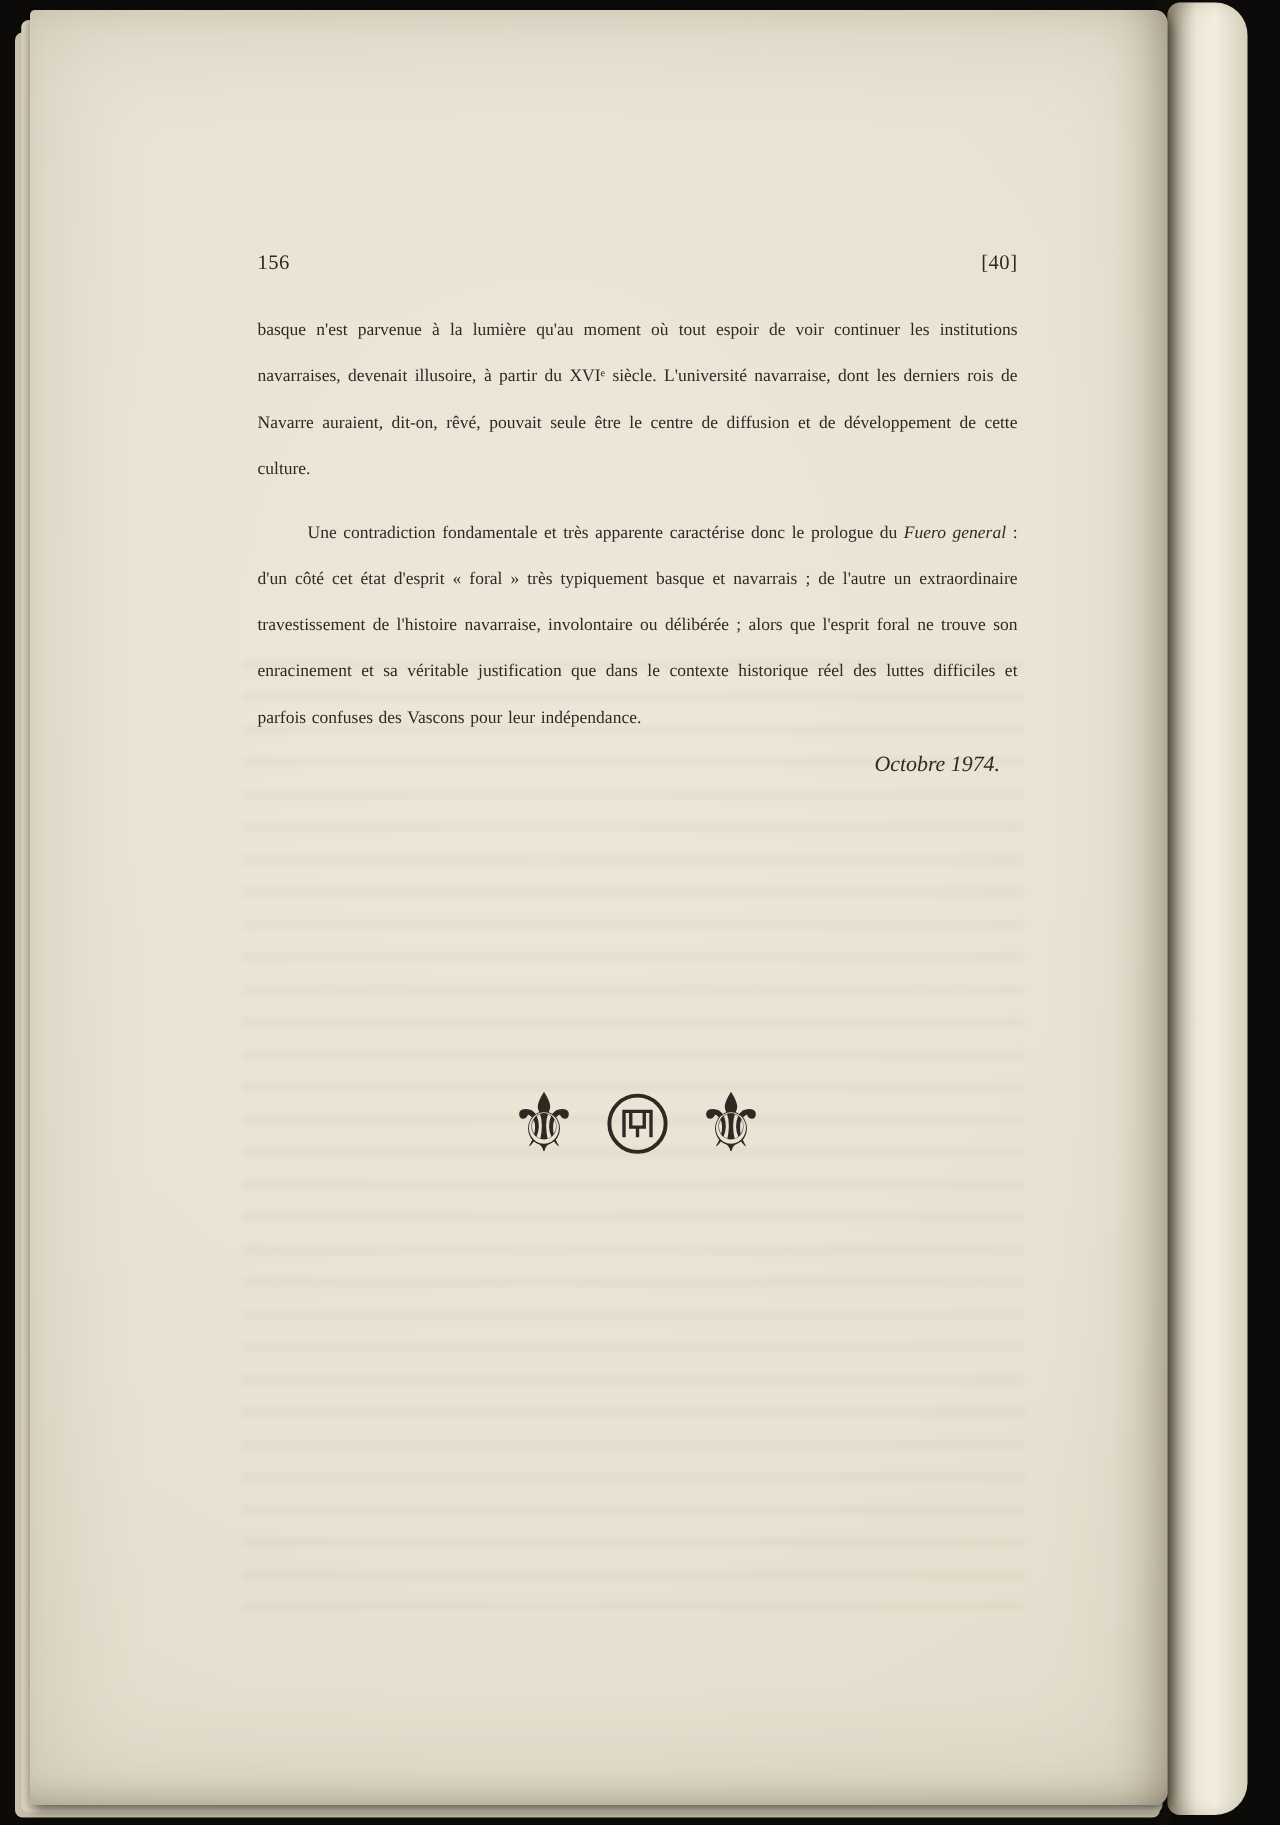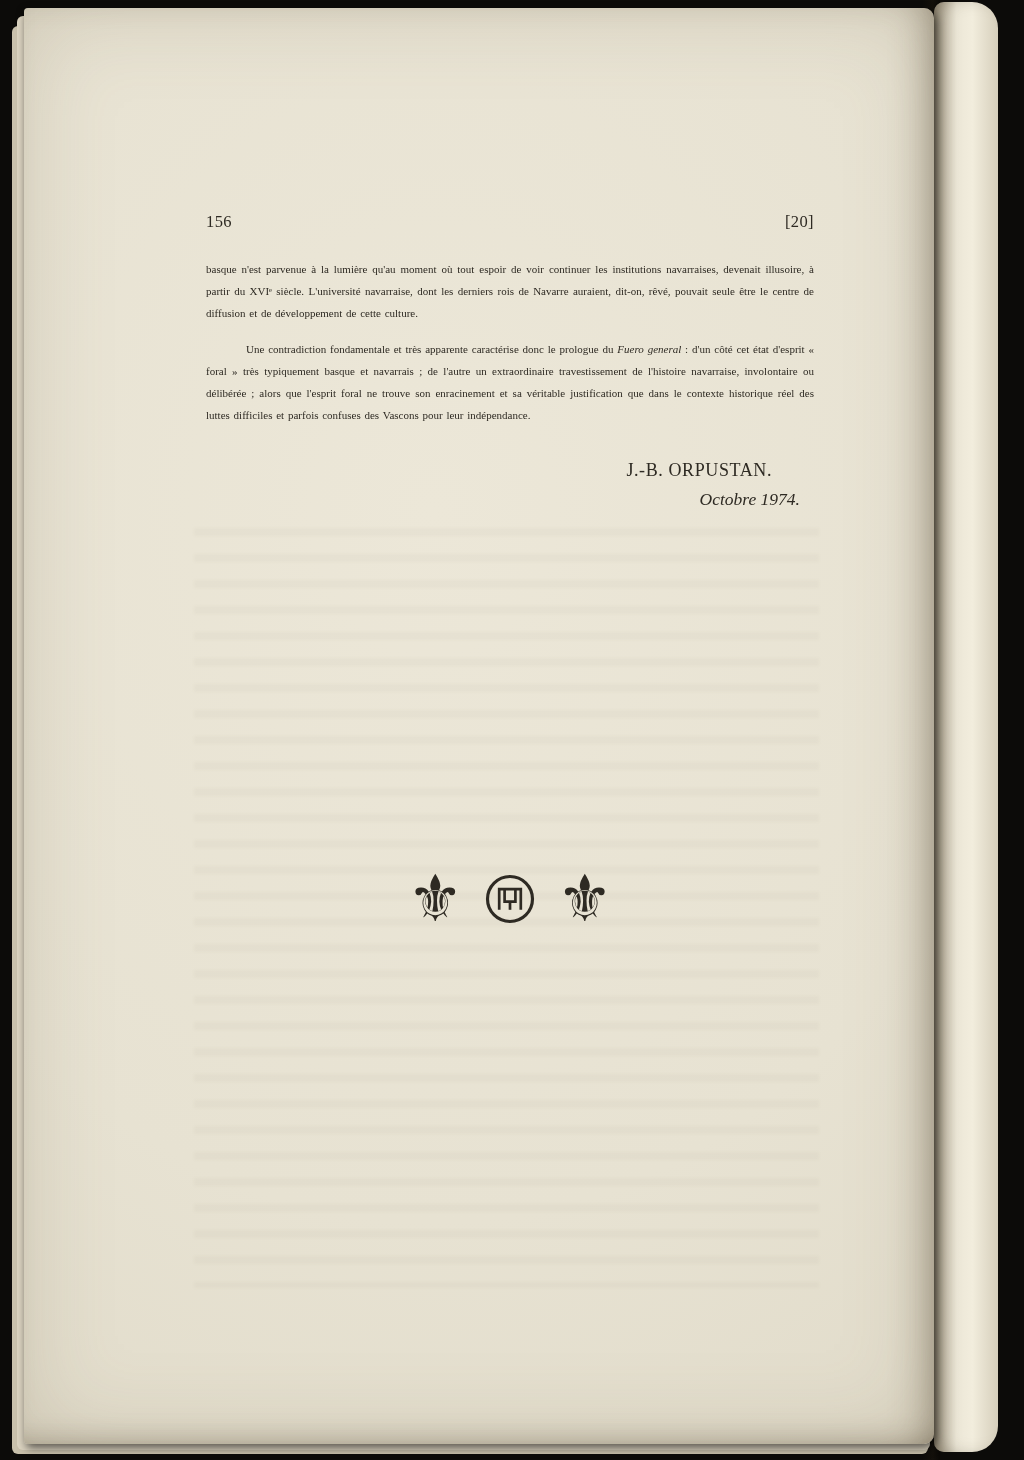--- a/index.html
+++ b/index.html
@@ -58,25 +58,24 @@
   }
 
   .text-block{
     position:absolute;left:182px;top:192px;width:608px;
     color:#2e2a23;
   }
   .running-head{
     display:flex;justify-content:space-between;align-items:baseline;
     font-size:16.5px;letter-spacing:.4px;
     margin-bottom:26px;
-    margin-top:12px;
   }
   .running-head .title{letter-spacing:1px;}
   .body-par{
-    font-size:11px;line-height:22px;text-align:justify;
+    font-size:14px;line-height:37px;text-align:justify;
     margin:0;
     word-spacing:1px;
   }
   .body-par + .body-par{text-indent:40px;margin-top:14px;}
   .italic{font-style:italic;}
 
   .signature{
     margin-top:34px;text-align:right;padding-right:42px;
     font-size:18px;letter-spacing:.6px;
   }
@@ -109,28 +108,27 @@
   <div class="under-page-1"></div>
 
   <div class="page">
 
     <div class="ghost"></div>
 
     <div class="text-block">
 
       <div class="running-head">
         <span>156</span>
-        <span>[20]</span>
+        <span>[40]</span>
       </div>
 
       <p class="body-par">basque n'est parvenue à la lumière qu'au moment où tout espoir de voir continuer les institutions navarraises, devenait illusoire, à partir du XVIᵉ siècle. L'université navarraise, dont les derniers rois de Navarre auraient, dit-on, rêvé, pouvait seule être le centre de diffusion et de développement de cette culture.</p>
 
       <p class="body-par"><span>Une contradiction fondamentale et très apparente caractérise donc le prologue du </span><span class="italic">Fuero general</span><span> : d'un côté cet état d'esprit « foral » très typiquement basque et navarrais ; de l'autre un extraordinaire travestissement de l'histoire navarraise, involontaire ou délibérée ; alors que l'esprit foral ne trouve son enracinement et sa véritable justification que dans le contexte historique réel des luttes difficiles et parfois confuses des Vascons pour leur indépendance.</span></p>
 
-      <div class="signature">J.-B. ORPUSTAN.</div>
       <div class="sig-date">Octobre 1974.</div>
 
       <div class="ornaments">
         <span class="fleur">⚜</span>
         <span class="seal">
           <svg width="54" height="54" viewBox="0 0 60 60">
             <circle cx="30" cy="30" r="25" fill="none" stroke="#2e2a23" stroke-width="3.5"></circle>
             <path d="M18 42 V19 H42 V42" fill="none" stroke="#2e2a23" stroke-width="3"></path>
             <path d="M24 19 V33 H36 V19" fill="none" stroke="#2e2a23" stroke-width="3"></path>
             <path d="M30 33 V42" fill="none" stroke="#2e2a23" stroke-width="3"></path>

